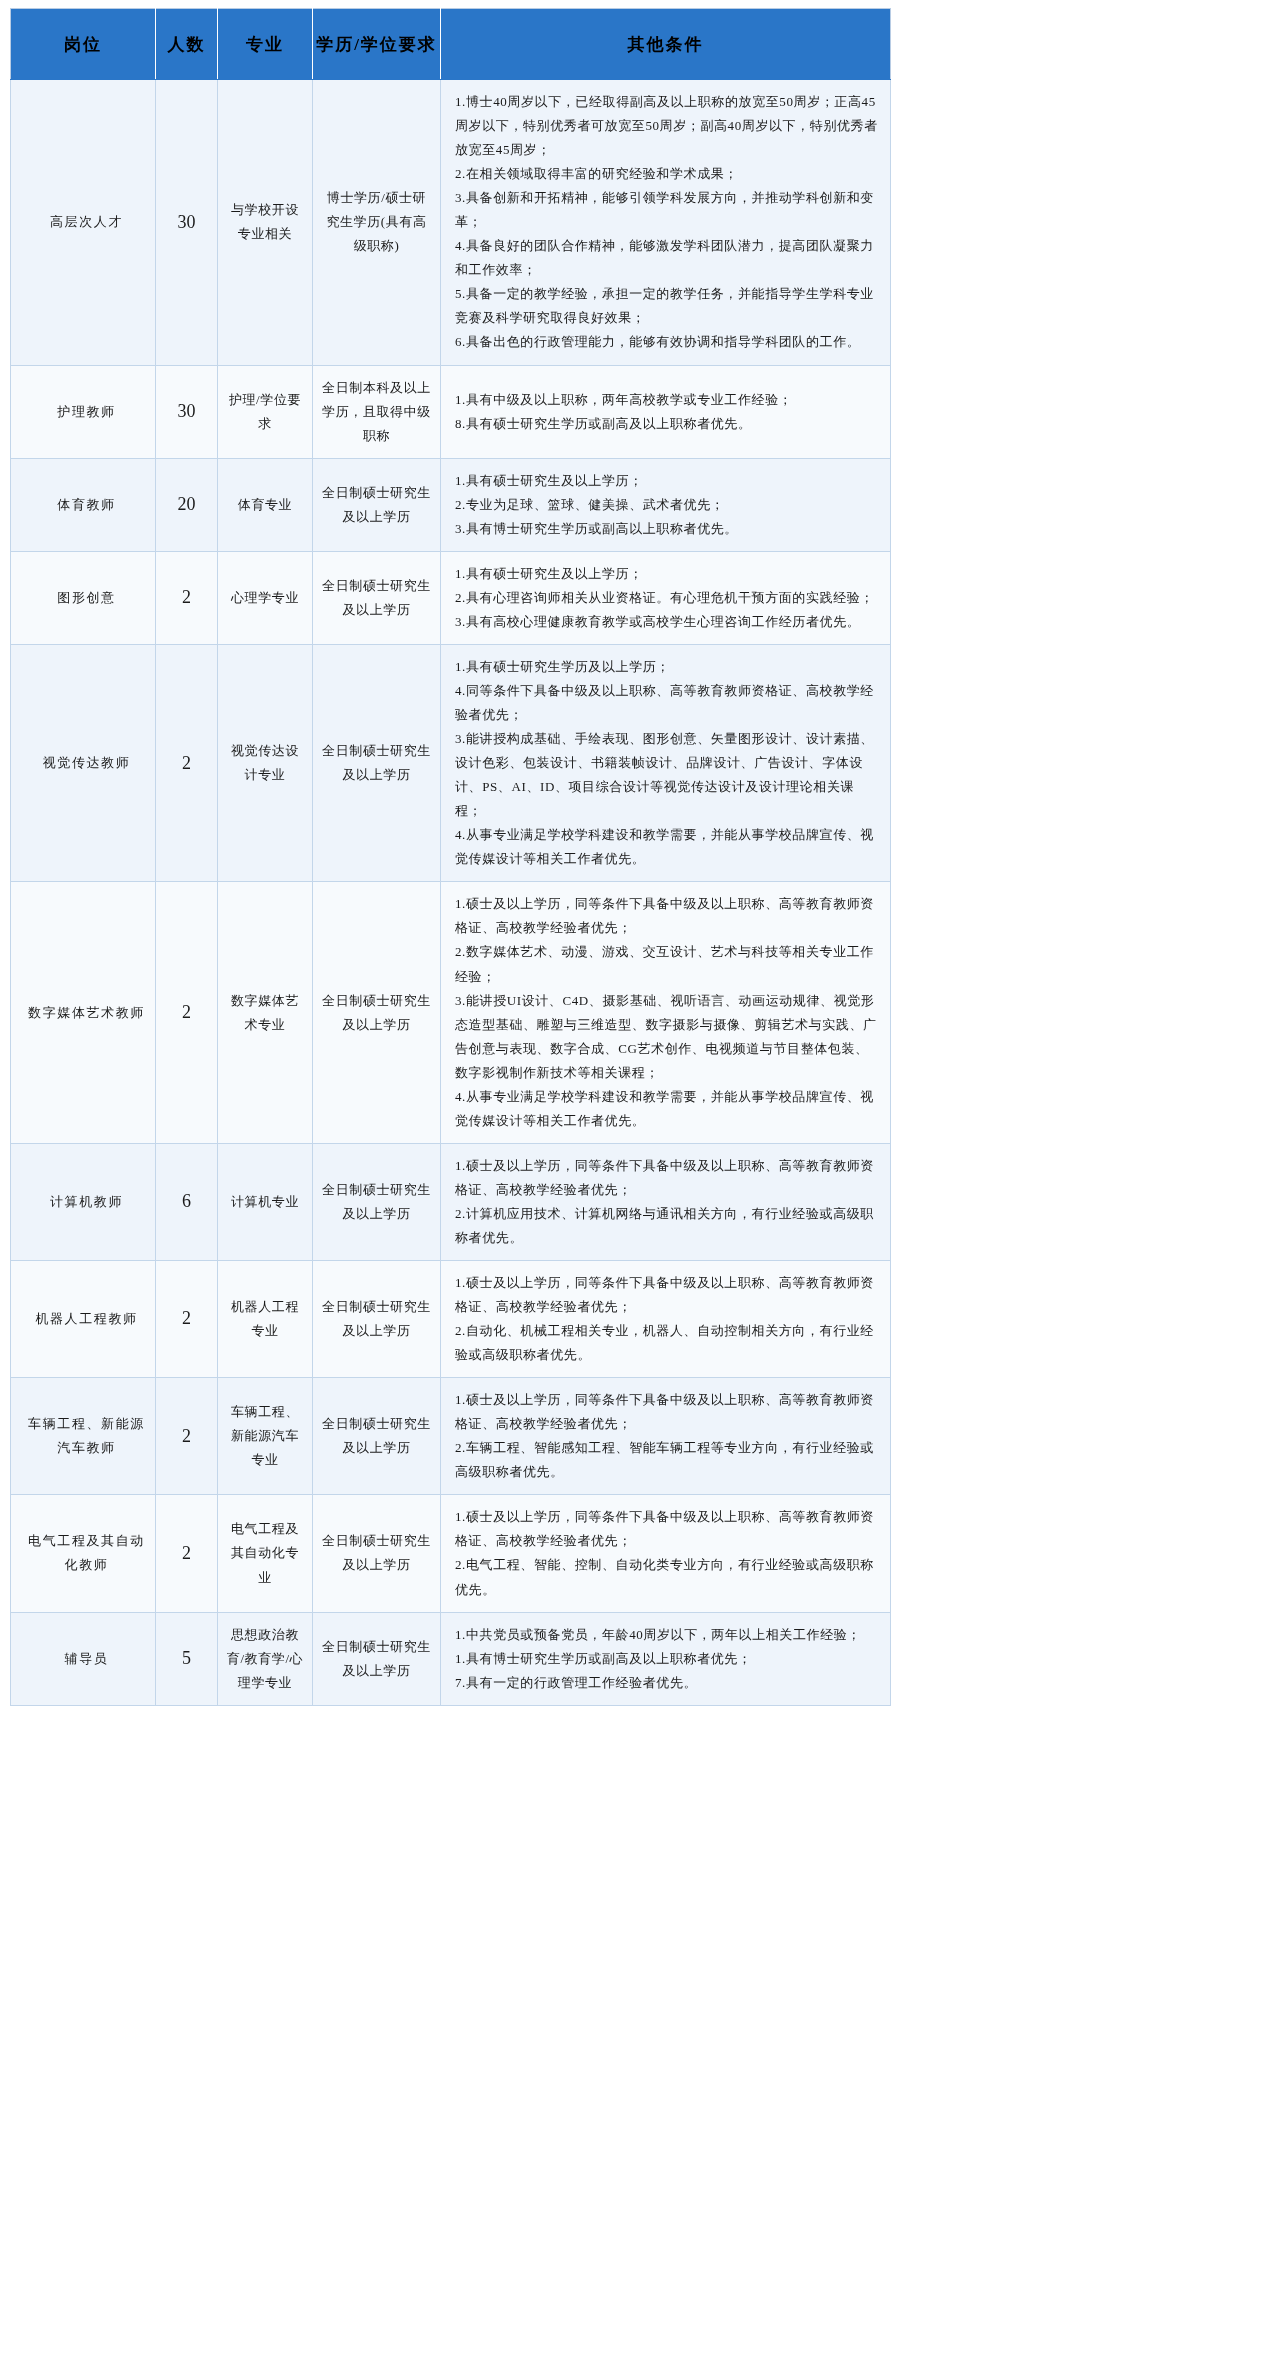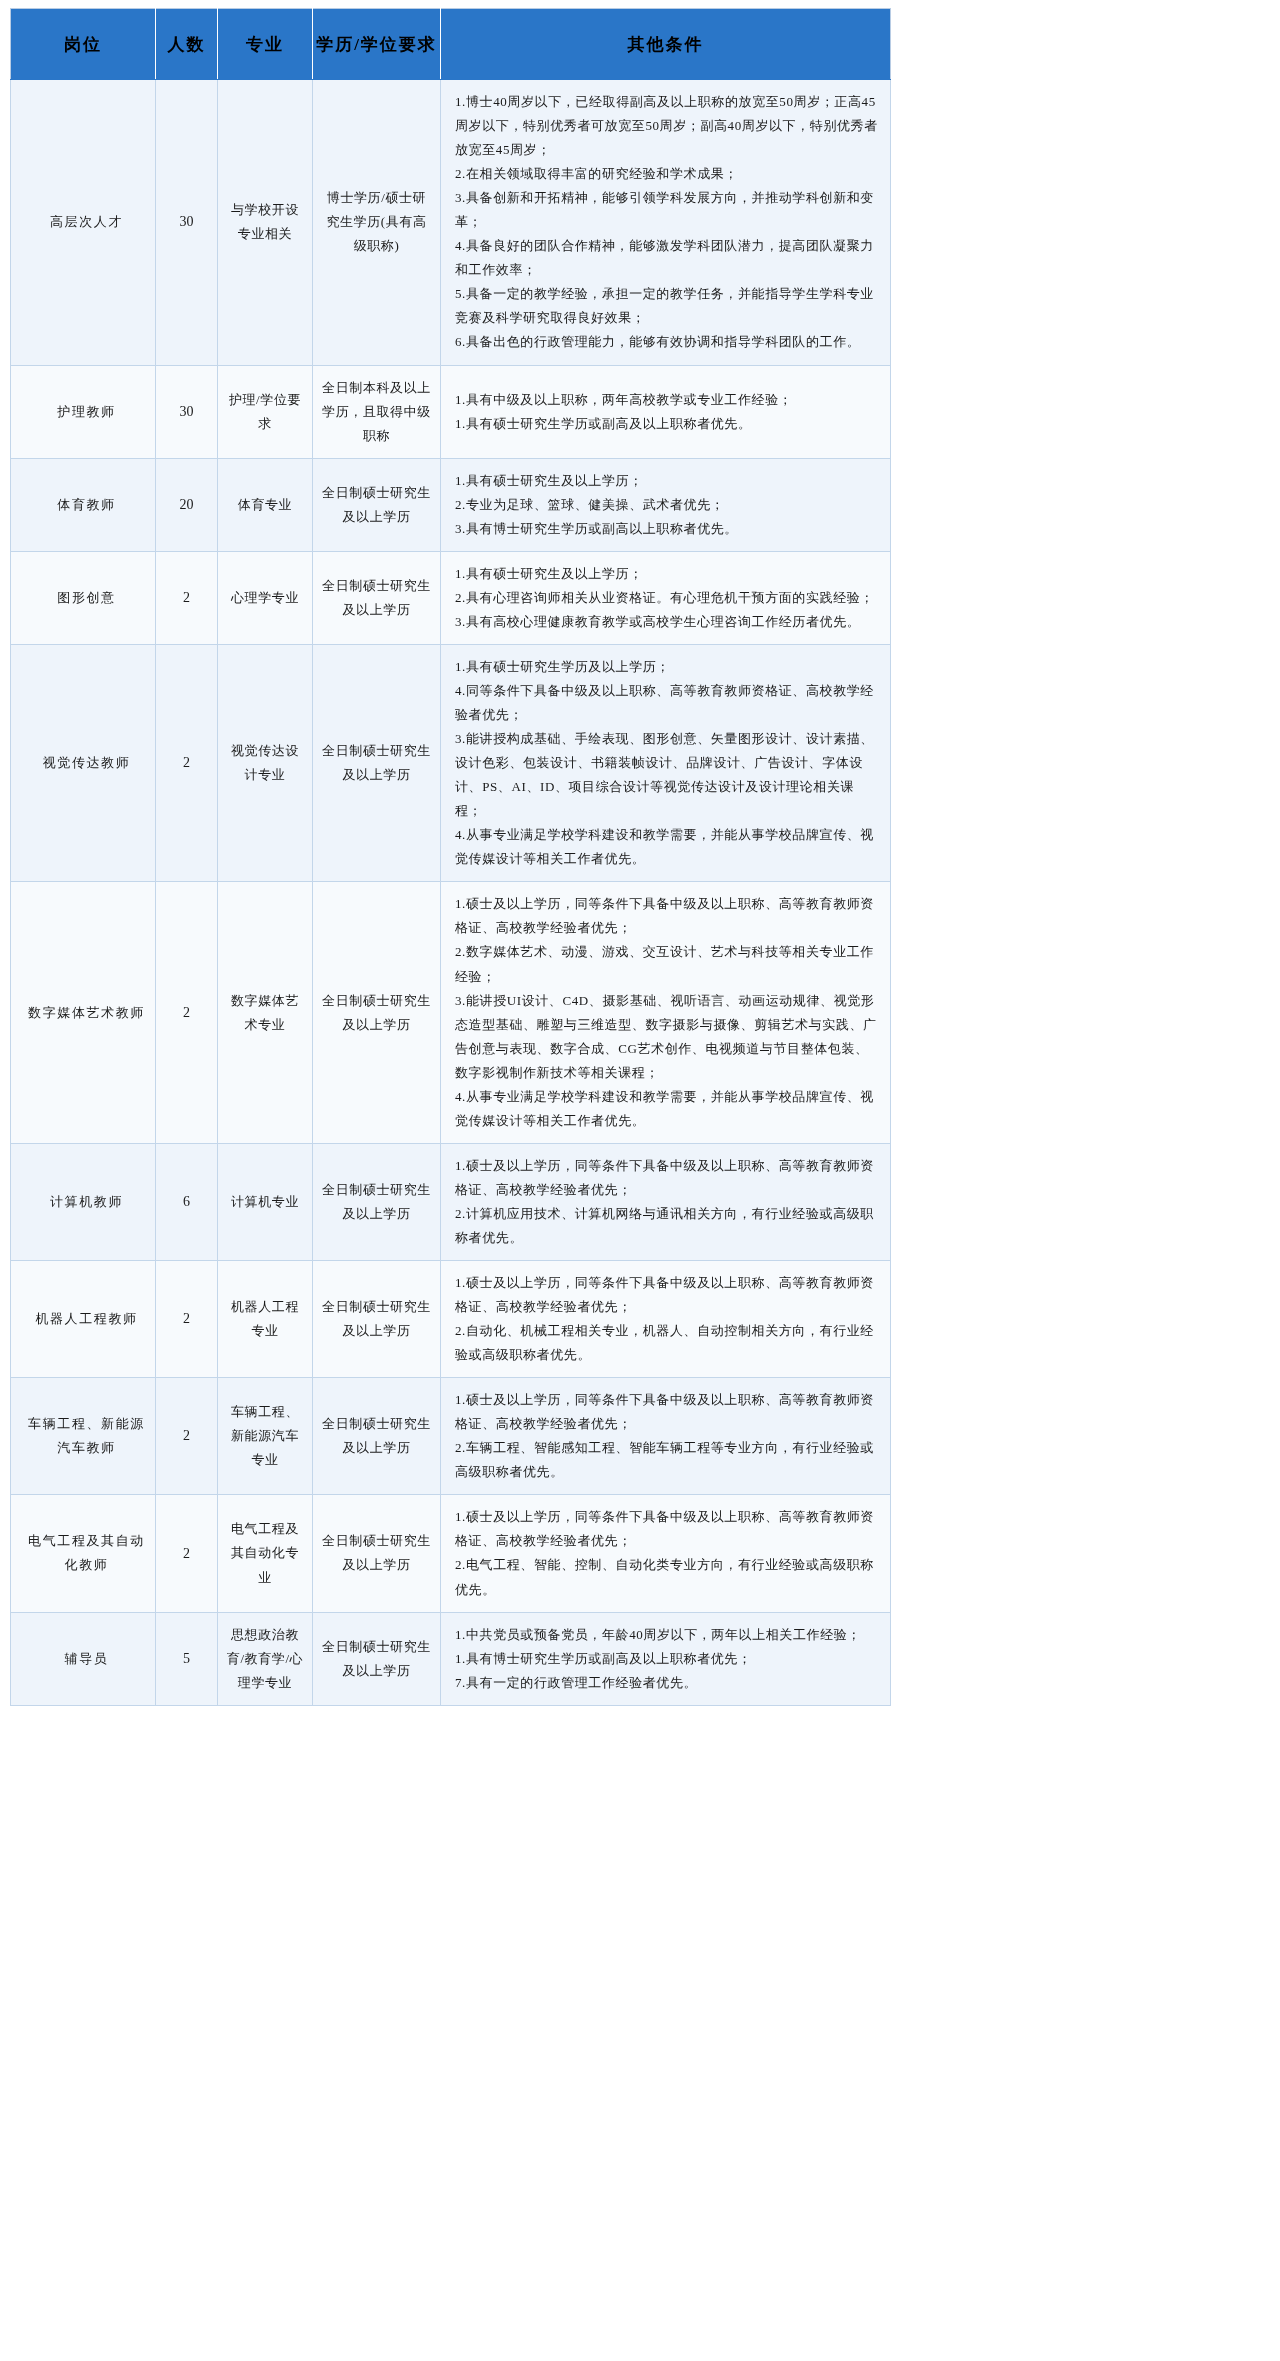--- a/index.html
+++ b/index.html
@@ -53,21 +53,21 @@
     padding: 10px 8px;
     background: #eef4fb;
     letter-spacing: 0.6px;
   }
   tbody tr.alt td { background: #f7fafd; }
 
   td.post, td.count, td.major, td.degree {
     text-align: center;
   }
   td.post { letter-spacing: 1.6px; padding-left: 15px; }
-  td.count { font-size: 14px; letter-spacing: 0; }
+  td.count { font-size: 18px; letter-spacing: 0; }
   td.other {
     text-align: left;
     padding-left: 14px;
     padding-right: 12px;
   }
   td.other .line {
     display: block;
     text-indent: 0;
   }
 </style>
@@ -107,21 +107,21 @@
             <span class="line">6.具备出色的行政管理能力，能够有效协调和指导学科团队的工作。</span>
           </td>
         </tr>
         <tr class="alt">
           <td class="post">护理教师</td>
           <td class="count">30</td>
           <td class="major">护理/学位要求</td>
           <td class="degree">全日制本科及以上学历，且取得中级职称</td>
           <td class="other">
             <span class="line">1.具有中级及以上职称，两年高校教学或专业工作经验；</span>
-            <span class="line">1.具有硕士研究生学历或副高及以上职称者优先。</span>
+            <span class="line">8.具有硕士研究生学历或副高及以上职称者优先。</span>
           </td>
         </tr>
         <tr>
           <td class="post">体育教师</td>
           <td class="count">20</td>
           <td class="major">体育专业</td>
           <td class="degree">全日制硕士研究生及以上学历</td>
           <td class="other">
             <span class="line">1.具有硕士研究生及以上学历；</span>
             <span class="line">2.专业为足球、篮球、健美操、武术者优先；</span>

